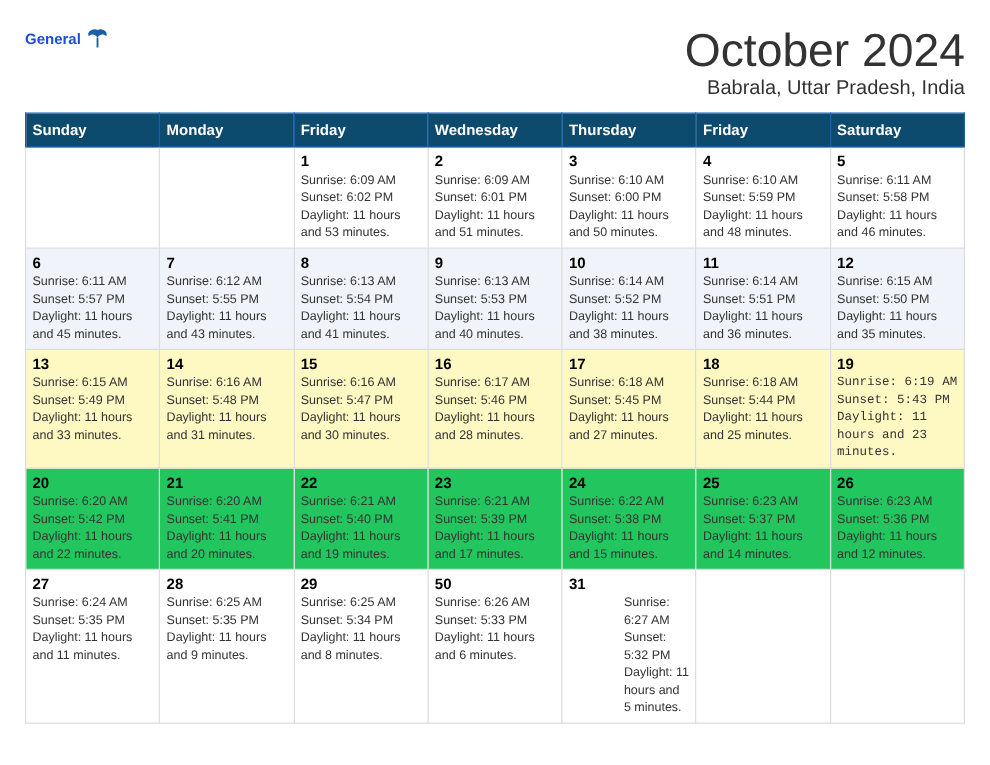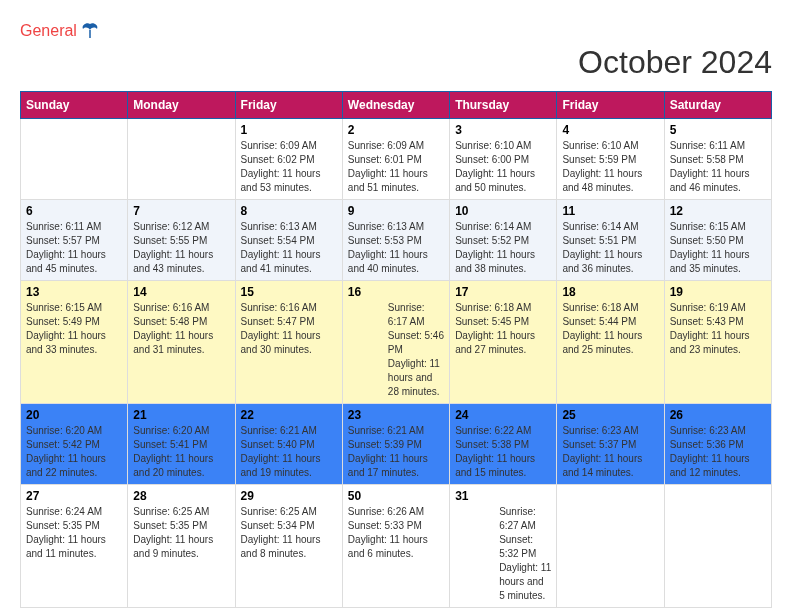--- a/index.html
+++ b/index.html
@@ -18,36 +18,35 @@
     }
     .logo {
       display: flex;
       flex-direction: column;
       align-items: flex-start;
     }
     .title-section {
       text-align: right;
     }
     .month-title {
-      font-size: 32px;
+      font-size: 37px;
       color: #333;
       font-weight: normal;
-      margin-top: 24px;
     }
     .location-title {
       font-size: 16px;
       color: #333;
     }
     table {
       width: 100%;
       border-collapse: collapse;
       font-size: 11px;
     }
     thead tr {
-      background-color: #be185d;
+      background-color: #0c4a6e;
       color: white;
     }
     thead th {
       padding: 6px 5px;
       text-align: left;
       font-size: 12px;
       font-weight: bold;
       border: 1px solid #1a5fa8;
     }
     tbody tr {
@@ -80,31 +79,32 @@
     }
   </style>
 </head>
 <body>
 
 <div class="header">
   <div class="logo">
     <div class="logo-wrapper">
       <div>
         <div style="display:flex;align-items:center;">
-          <span style="font-size:16px;font-weight:normal;color:#ef4444;">General</span>
+          <span style="font-size:12px;font-weight:bold;color:#1d4ed8;">General</span>
           <svg width="22" height="22" viewBox="0 0 22 22" style="margin-left:2px;">
             <path d="M11 4 C14 2, 20 5, 18 9 C16 7, 13 7, 11 10 C9 7, 6 7, 4 9 C2 5, 8 2, 11 4Z" fill="#1a5fa8"></path>
             <path d="M11 10 L11 18" stroke="#1a5fa8" stroke-width="1.5" fill="none"></path>
           </svg>
         </div>
       </div>
     </div>
   </div>
   <div class="title-section">
     <div class="month-title">October 2024</div>
+    <div class="location-title">Babrala, Uttar Pradesh, India</div>
   </div>
 </div>
 
 <table>
   <thead>
     <tr>
     <th>Sunday</th>
         <th>Monday</th>
         <th>Friday</th>
         <th>Wednesday</th>
@@ -206,44 +206,44 @@
 Daylight: 11 hours and 31 minutes.</div>
         </td>
         <td>
           <div class="day-number">15</div>
           <div class="day-info" style="white-space: pre-line;">Sunrise: 6:16 AM
 Sunset: 5:47 PM
 Daylight: 11 hours and 30 minutes.</div>
         </td>
         <td>
           <div class="day-number">16</div>
-          <div class="day-info" style="white-space: pre-line; margin-left: 40px;">Sunrise: 6:17 AM
+          <div class="day-info" style="white-space: pre-line;">Sunrise: 6:17 AM
 Sunset: 5:46 PM
 Daylight: 11 hours and 28 minutes.</div>
         </td>
         <td>
           <div class="day-number">17</div>
           <div class="day-info" style="white-space: pre-line;">Sunrise: 6:18 AM
 Sunset: 5:45 PM
 Daylight: 11 hours and 27 minutes.</div>
         </td>
         <td>
           <div class="day-number">18</div>
           <div class="day-info" style="white-space: pre-line;">Sunrise: 6:18 AM
 Sunset: 5:44 PM
 Daylight: 11 hours and 25 minutes.</div>
         </td>
         <td>
           <div class="day-number">19</div>
-          <div class="day-info" style="white-space: pre-line;">Sunrise: 6:19 AM
+          <div class="day-info" style="white-space: pre-line; font-family: Liberation Mono, monospace;">Sunrise: 6:19 AM
 Sunset: 5:43 PM
 Daylight: 11 hours and 23 minutes.</div>
         </td>
       </tr>
-      <tr style="background: #3b82f6;">
+      <tr style="background: #22c55e;">
         <td>
           <div class="day-number">20</div>
           <div class="day-info" style="white-space: pre-line;">Sunrise: 6:20 AM
 Sunset: 5:42 PM
 Daylight: 11 hours and 22 minutes.</div>
         </td>
         <td>
           <div class="day-number">21</div>
           <div class="day-info" style="white-space: pre-line;">Sunrise: 6:20 AM
 Sunset: 5:41 PM

